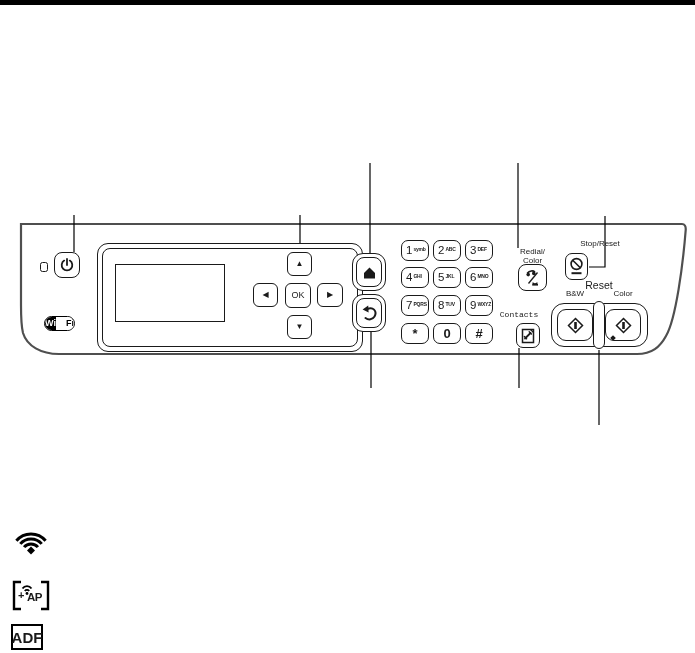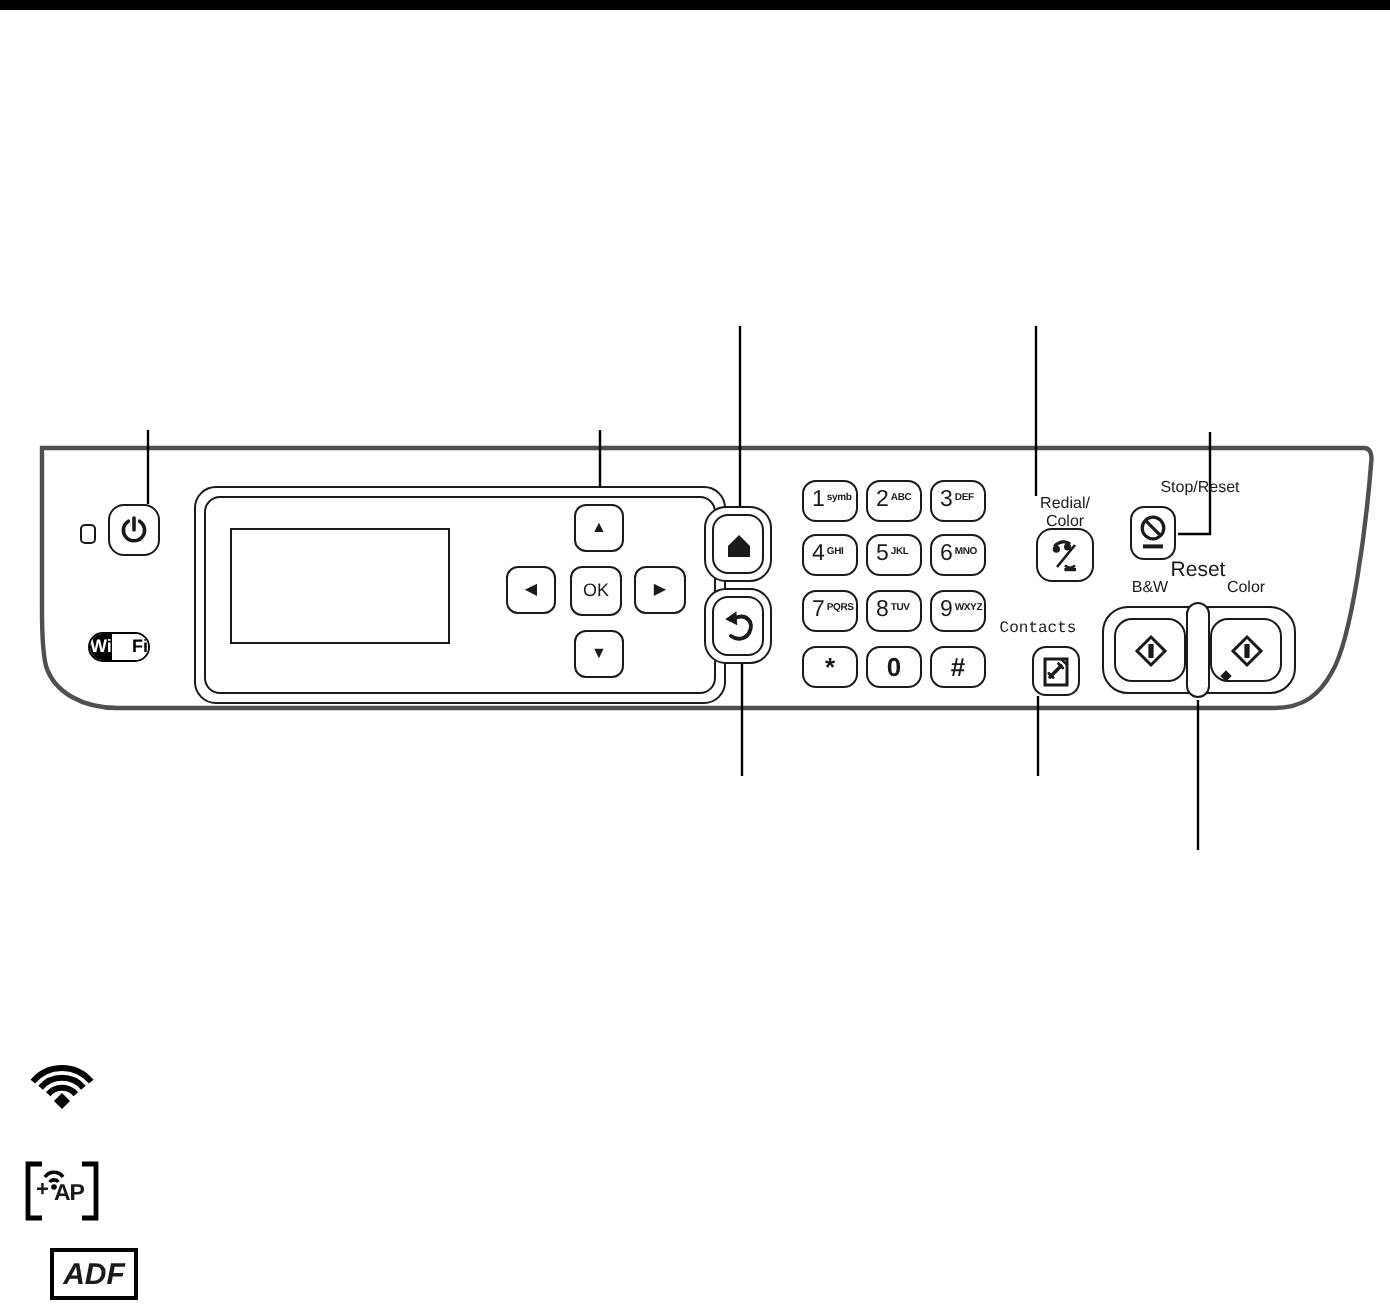--- a/index.html
+++ b/index.html
@@ -33,23 +33,23 @@
   }
   svg{display:block;}
   .wifi-logo{
     position:absolute;left:44px;top:316px;width:31px;height:15px;border-radius:8px;
     border:1.3px solid #000;overflow:hidden;display:flex;box-sizing:border-box;
     font-weight:700;font-size:9px;line-height:12px;
   }
   .wifi-logo .wi{background:#000;color:#fff;width:55%;text-align:left;}
   .wifi-logo .fi{background:#fff;color:#000;width:45%;text-align:center;margin-left:10px;}
   .adf-box{
-    position:absolute;left:25px;top:624px;width:44px;height:26px;border:2.3px solid #000;
+    position:absolute;left:11px;top:624px;width:32px;height:26px;border:2.3px solid #000;
     box-sizing:border-box;display:flex;align-items:center;justify-content:center;
-    font-weight:700;font-size:15px;letter-spacing:0px;transform-origin:left top;font-style:italic;
+    font-weight:700;font-size:15px;letter-spacing:0px;transform-origin:left top;
   }
   .ap-plus{position:absolute;left:6px;top:9px;font-weight:700;font-size:11px;}
   .ap-text{position:absolute;left:15px;top:11px;font-weight:700;font-size:11.5px;letter-spacing:-0.5px;}
 </style>
 </head>
 <body>
 
 <div id="canvas">
 
   <div class="abs" style="left:0;top:0;width:695px;height:5px;background:#000;"></div>

